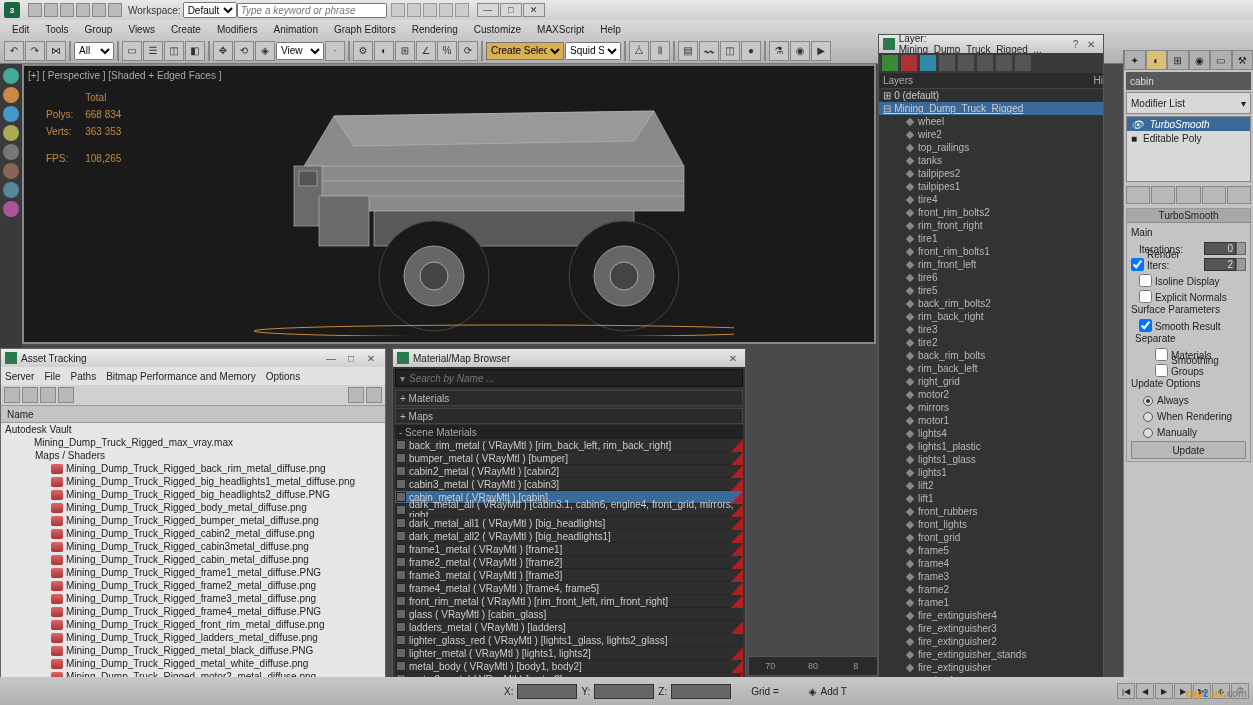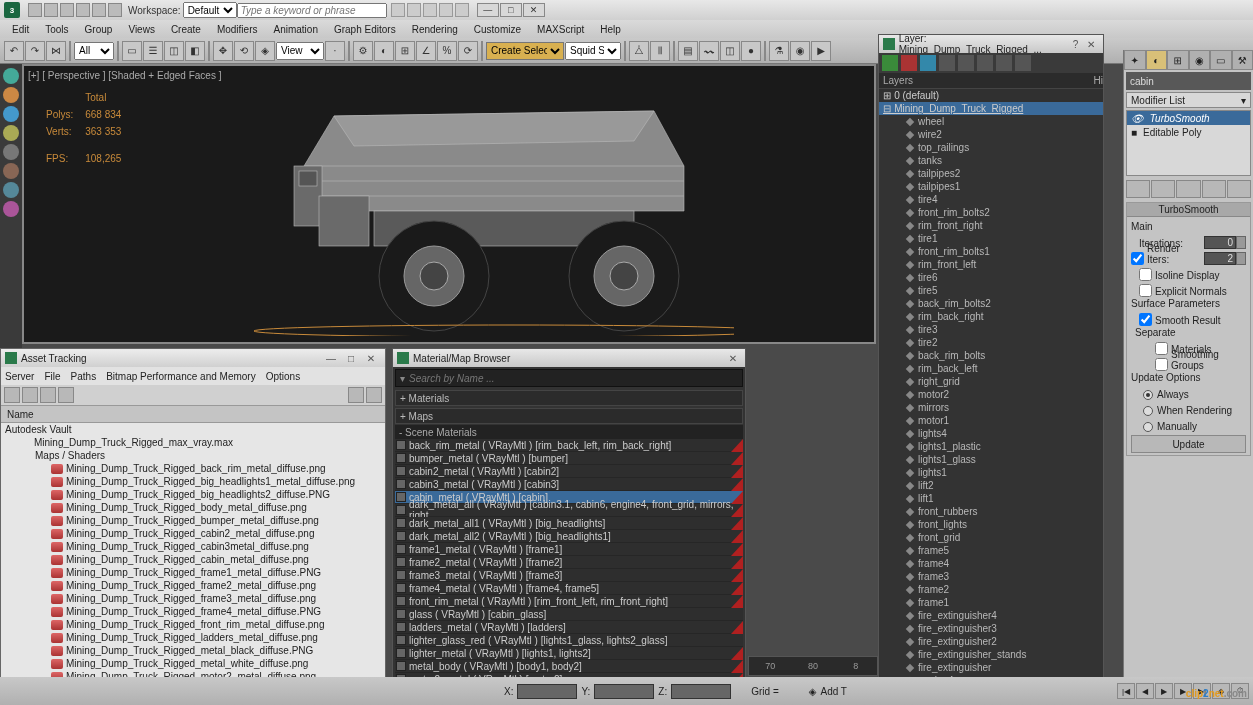--- a/index.html
+++ b/index.html
@@ -77,21 +77,21 @@
 .lp-row { height:13px; display:flex; align-items:center; color:#ccc; font-size:10px; padding-left:4px; }
 .lp-row.default { background:#303030; }
 .lp-row.hi { background:#3a6a9a;text-decoration:underline; }
 .lp-row.child { padding-left:28px; color:#b8b8b8; }
 .lp-row .bullet { width:6px;height:6px;background:#888;margin-right:5px; transform:rotate(45deg); }
 
 .cmd-panel { position:absolute; right:0; top:-14px; width:130px; height:660px; background:#c4c4c4; border-left:1px solid #777; display:flex; flex-direction:column; color:#222; }
 .cmd-tabs { height:20px; display:flex; background:#b0b0b0; }
 .cmd-tabs .ct { flex:1; border:1px solid #888; display:flex;align-items:center;justify-content:center; font-size:10px; }
 .cmd-name { height:18px; background:#585858; color:#ddd; display:flex; align-items:center; padding:0 4px; margin:2px; }
-.cmd-dd { height:16px; background:#d8d8d8; border:1px solid #888; margin:0 2px; display:flex; align-items:center; padding:0 4px; justify-content:space-between; }
+.cmd-dd { height:22px; background:#d8d8d8; border:1px solid #888; margin:0 2px; display:flex; align-items:center; padding:0 4px; justify-content:space-between; }
 .cmd-stack { margin:2px; background:#d8d8d8; border:1px solid #888; height:66px; }
 .cmd-stack .sr { height:14px; display:flex; align-items:center; padding:0 4px; font-size:10px; }
 .cmd-stack .sr.sel { background:#3a6a9a; color:#fff; font-style:italic; }
 .cmd-smallbtns { height:18px; display:flex; margin:2px; gap:1px; }
 .cmd-smallbtns .sb { flex:1; background:#b8b8b8; border:1px solid #888; }
 .cmd-rollout { margin:2px; background:#c4c4c4; border:1px solid #999; padding:2px 4px; }
 .cmd-rollout .rh { text-align:center; background:#a8a8a8; margin:-2px -4px 3px -4px; padding:1px; border-bottom:1px solid #888; }
 .cmd-row { display:flex; align-items:flex-end; height:16px; font-size:10px; }
 .cmd-row input[type=checkbox] { margin-right:3px; }
 .cmd-row .spin { width:32px; height:13px; background:#555; color:#ddd; text-align:right; padding-right:2px; border:1px solid #333; margin-left:2px; }

